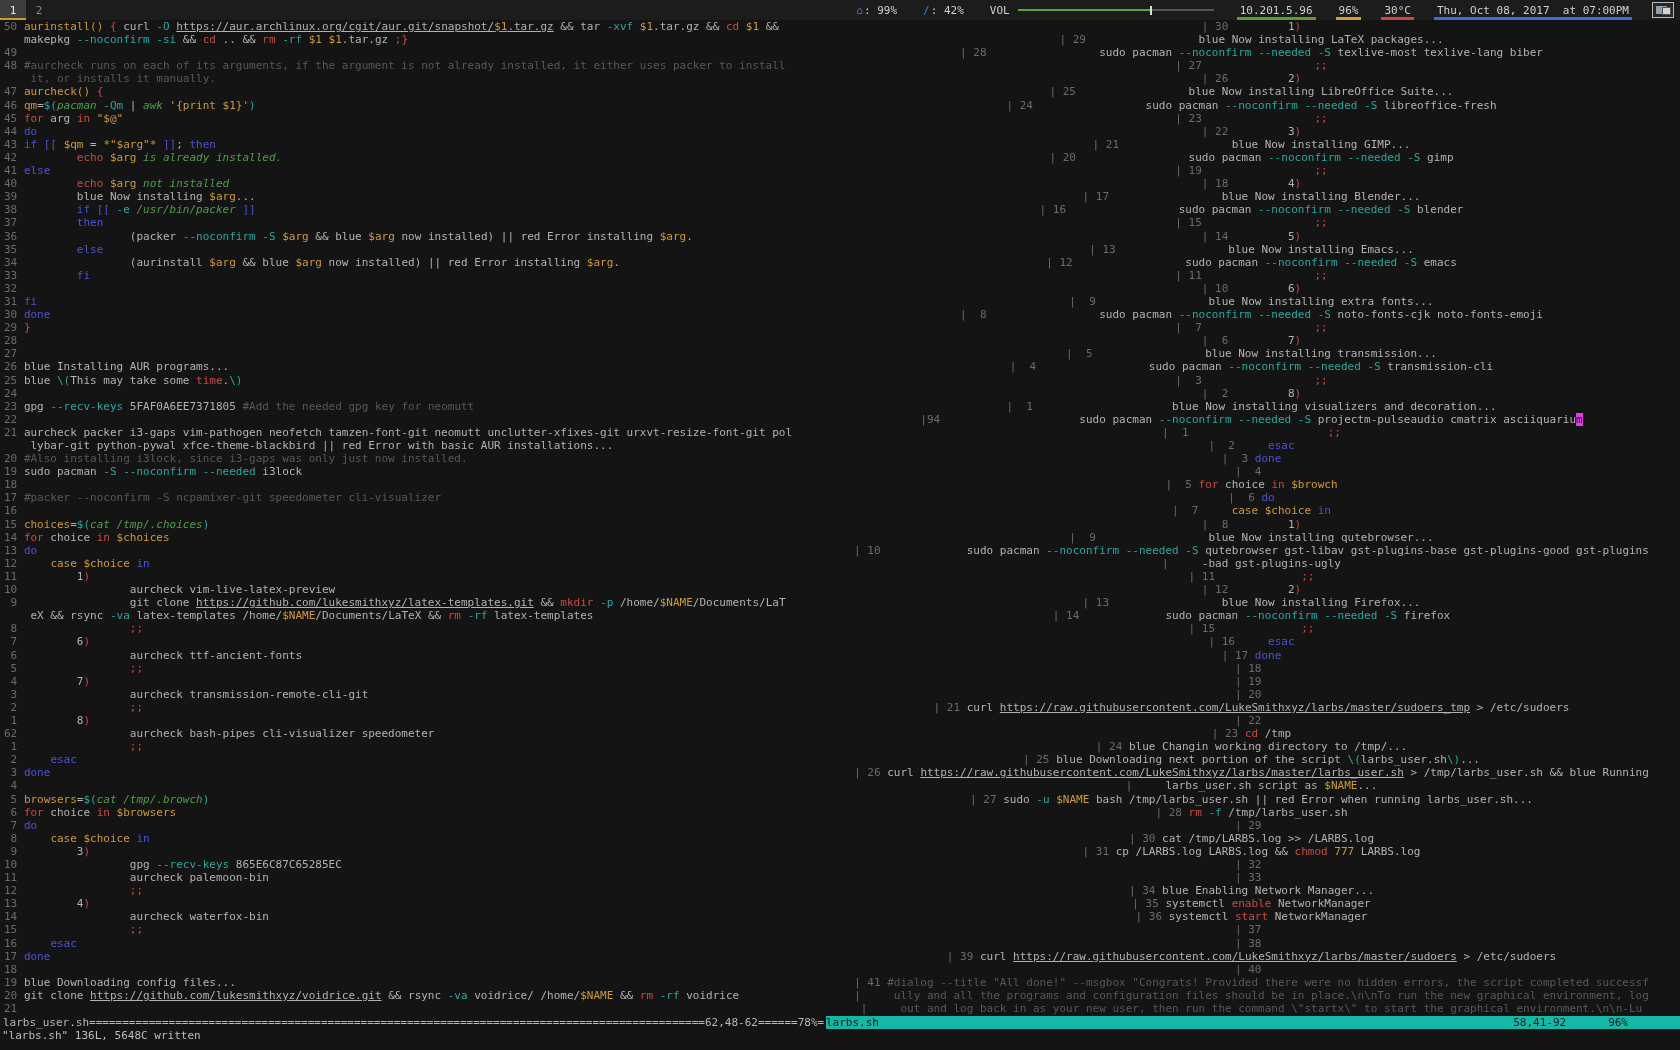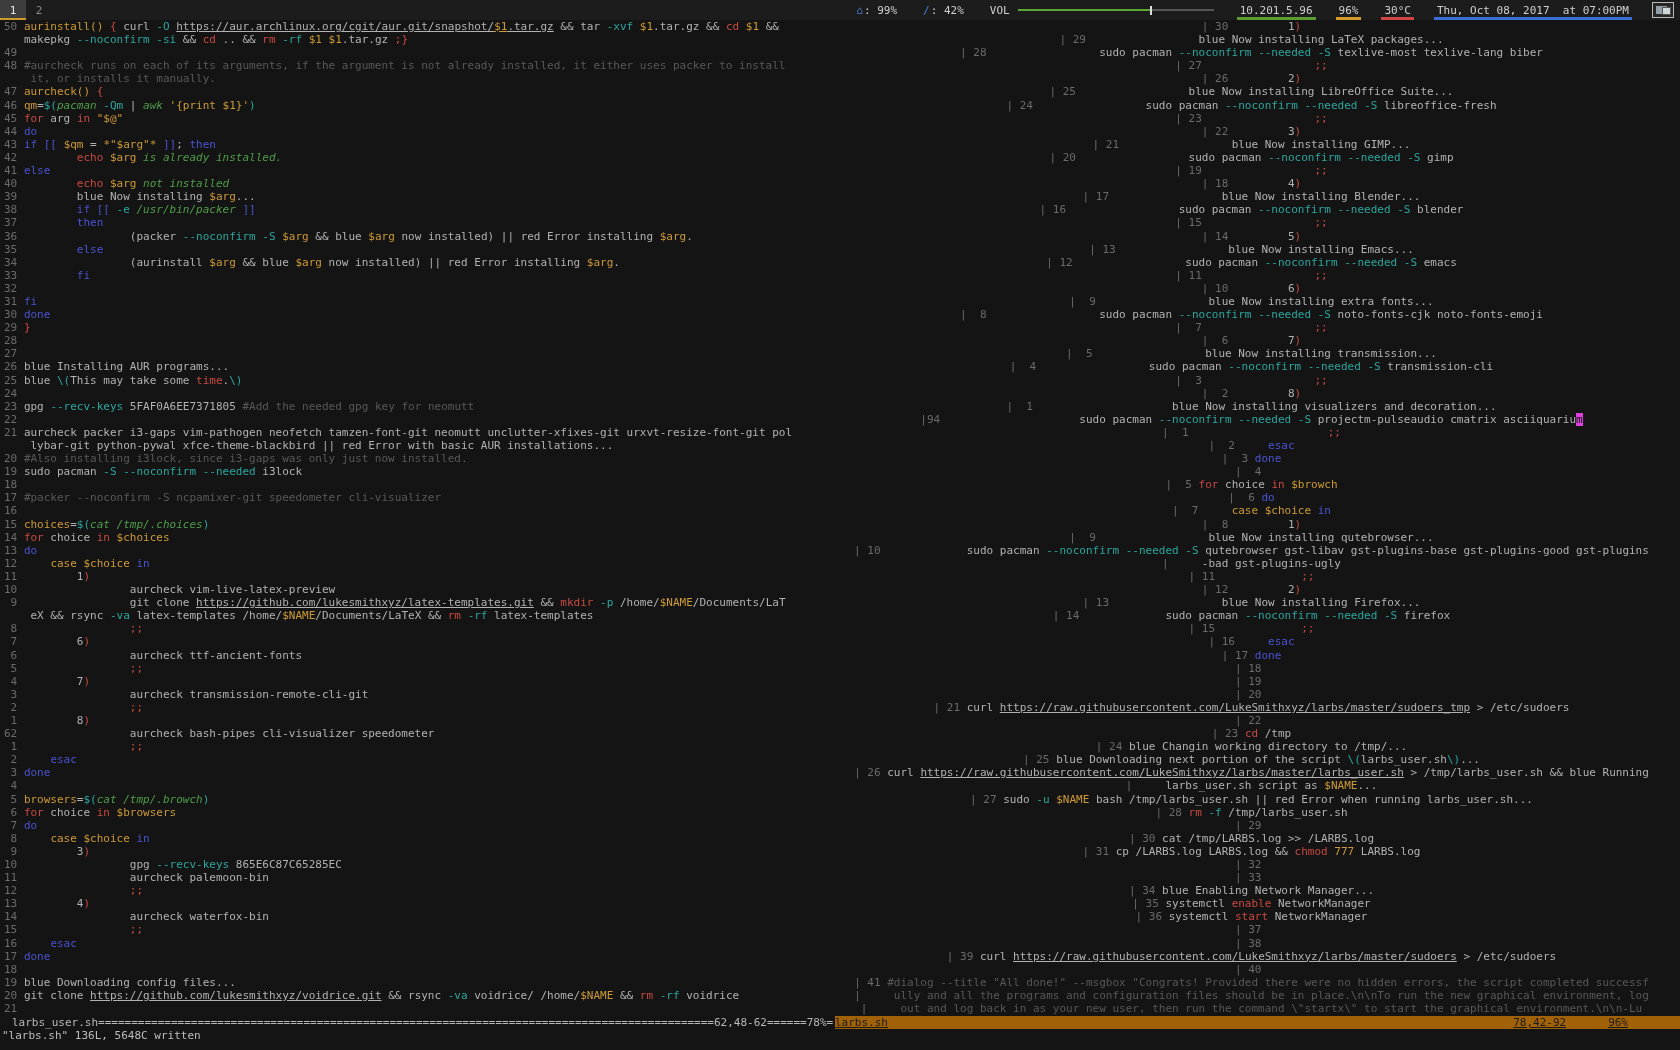--- a/index.html
+++ b/index.html
@@ -41,22 +41,22 @@
   .r{color:#c84a42;}
   .t{color:#2ba69e;}
   .o{color:#cd9a36;}
   .g{color:#4f9e4a;font-style:italic;}
   .u{color:#b2b2b2;text-decoration:underline;}
   .ou{color:#cd9a36;text-decoration:underline;}
   .cur{background:#df3fdf;color:#141414;}
 
   
   .statusrow{height:13px;display:flex;font-size:11px;line-height:13px;flex:none;}
-  .st-left{width:823px;flex:none;color:#b8b8b8;white-space:pre;overflow:hidden;padding-left:12px;}
-  .st-right{flex:1;background:#a16207;color:#1a1a1a;display:flex;white-space:pre;overflow:hidden;text-decoration:underline;}
+  .st-left{width:823px;flex:none;color:#b8b8b8;white-space:pre;overflow:hidden;padding-left:3px;}
+  .st-right{flex:1;background:#14b8a6;color:#1a1a1a;display:flex;white-space:pre;overflow:hidden;}
   .st-right .pos{margin-left:auto;}
   .st-right .gap{display:inline-block;width:42px;}
   .st-right{padding-right:52px;}
   .msgline{height:13px;font-size:11px;line-height:13px;color:#bdbdbd;white-space:pre;padding-left:2px;flex:none;}
   .fill{flex:1;background:#141414;}
 </style>
 </head>
 <body>
 
 <div class="screen">
@@ -104,21 +104,21 @@
 
   <div class="code">
     <div class="pane left"><div class="row"><span class="ln">50 </span><span class="o">aurinstall()</span><span class="n"> </span><span class="r">{</span><span class="n"> curl </span><span class="t">-O</span><span class="n"> </span><span class="u">https://aur.archlinux.org/cgit/aur.git/snapshot/</span><span class="ou">$1</span><span class="u">.tar.gz</span><span class="n"> &amp;&amp; tar </span><span class="t">-xvf</span><span class="n"> </span><span class="o">$1</span><span class="n">.tar.gz &amp;&amp; </span><span class="r">cd</span><span class="n"> </span><span class="o">$1</span><span class="n"> &amp;&amp;</span></div><div class="row"><span class="ln">   </span><span class="n">makepkg </span><span class="t">--noconfirm</span><span class="n"> </span><span class="t">-si</span><span class="n"> &amp;&amp; </span><span class="r">cd</span><span class="n"> .. &amp;&amp; </span><span class="r">rm</span><span class="n"> </span><span class="t">-rf</span><span class="n"> </span><span class="o">$1</span><span class="n"> </span><span class="o">$1</span><span class="n">.tar.gz </span><span class="r">;}</span></div><div class="row"><span class="ln">49 </span></div><div class="row"><span class="ln">48 </span><span class="c">#aurcheck runs on each of its arguments, if the argument is not already installed, it either uses packer to install</span></div><div class="row"><span class="ln">   </span><span class="c"> it, or installs it manually.</span></div><div class="row"><span class="ln">47 </span><span class="o">aurcheck()</span><span class="n"> </span><span class="r">{</span></div><div class="row"><span class="ln">46 </span><span class="o">qm</span><span class="n">=</span><span class="t">$(</span><span class="g">pacman </span><span class="t">-Qm</span><span class="n"> | </span><span class="g">awk</span><span class="n"> </span><span class="o">'{print $1}'</span><span class="t">)</span></div><div class="row"><span class="ln">45 </span><span class="r">for</span><span class="n"> arg </span><span class="r">in</span><span class="n"> </span><span class="o">"$@"</span></div><div class="row"><span class="ln">44 </span><span class="k">do</span></div><div class="row"><span class="ln">43 </span><span class="k">if</span><span class="n"> </span><span class="k">[[</span><span class="n"> </span><span class="o">$qm</span><span class="n"> = </span><span class="o">*"$arg"*</span><span class="n"> </span><span class="k">]]</span><span class="n">; </span><span class="k">then</span></div><div class="row"><span class="ln">42 </span><span class="n">        </span><span class="r">echo</span><span class="n"> </span><span class="o">$arg</span><span class="g"> is already installed.</span></div><div class="row"><span class="ln">41 </span><span class="k">else</span></div><div class="row"><span class="ln">40 </span><span class="n">        </span><span class="r">echo</span><span class="n"> </span><span class="o">$arg</span><span class="g"> not installed</span></div><div class="row"><span class="ln">39 </span><span class="n">        blue Now installing </span><span class="o">$arg</span><span class="n">...</span></div><div class="row"><span class="ln">38 </span><span class="n">        </span><span class="k">if</span><span class="n"> </span><span class="k">[[</span><span class="n"> </span><span class="t">-e</span><span class="n"> </span><span class="g">/usr/bin/packer</span><span class="n"> </span><span class="k">]]</span></div><div class="row"><span class="ln">37 </span><span class="n">        </span><span class="k">then</span></div><div class="row"><span class="ln">36 </span><span class="n">                (packer </span><span class="t">--noconfirm</span><span class="n"> </span><span class="t">-S</span><span class="n"> </span><span class="o">$arg</span><span class="n"> &amp;&amp; blue </span><span class="o">$arg</span><span class="n"> now installed) || red Error installing </span><span class="o">$arg</span><span class="n">.</span></div><div class="row"><span class="ln">35 </span><span class="n">        </span><span class="k">else</span></div><div class="row"><span class="ln">34 </span><span class="n">                (aurinstall </span><span class="o">$arg</span><span class="n"> &amp;&amp; blue </span><span class="o">$arg</span><span class="n"> now installed) || red Error installing </span><span class="o">$arg</span><span class="n">.</span></div><div class="row"><span class="ln">33 </span><span class="n">        </span><span class="k">fi</span></div><div class="row"><span class="ln">32 </span></div><div class="row"><span class="ln">31 </span><span class="k">fi</span></div><div class="row"><span class="ln">30 </span><span class="k">done</span></div><div class="row"><span class="ln">29 </span><span class="r">}</span></div><div class="row"><span class="ln">28 </span></div><div class="row"><span class="ln">27 </span></div><div class="row"><span class="ln">26 </span><span class="n">blue Installing AUR programs...</span></div><div class="row"><span class="ln">25 </span><span class="n">blue </span><span class="t">\(</span><span class="n">This may take some </span><span class="r">time</span><span class="n">.</span><span class="t">\)</span></div><div class="row"><span class="ln">24 </span></div><div class="row"><span class="ln">23 </span><span class="n">gpg </span><span class="t">--recv-keys</span><span class="n"> 5FAF0A6EE7371805 </span><span class="c">#Add the needed gpg key for neomutt</span></div><div class="row"><span class="ln">22 </span></div><div class="row"><span class="ln">21 </span><span class="n">aurcheck packer i3-gaps vim-pathogen neofetch tamzen-font-git neomutt unclutter-xfixes-git urxvt-resize-font-git pol</span></div><div class="row"><span class="ln">   </span><span class="n"> lybar-git python-pywal xfce-theme-blackbird || red Error with basic AUR installations...</span></div><div class="row"><span class="ln">20 </span><span class="c">#Also installing i3lock, since i3-gaps was only just now installed.</span></div><div class="row"><span class="ln">19 </span><span class="n">sudo pacman </span><span class="t">-S</span><span class="n"> </span><span class="t">--noconfirm</span><span class="n"> </span><span class="t">--needed</span><span class="n"> i3lock</span></div><div class="row"><span class="ln">18 </span></div><div class="row"><span class="ln">17 </span><span class="c">#packer --noconfirm -S ncpamixer-git speedometer cli-visualizer</span></div><div class="row"><span class="ln">16 </span></div><div class="row"><span class="ln">15 </span><span class="o">choices</span><span class="n">=</span><span class="t">$(</span><span class="g">cat /tmp/.choices</span><span class="t">)</span></div><div class="row"><span class="ln">14 </span><span class="r">for</span><span class="n"> choice </span><span class="r">in</span><span class="n"> </span><span class="o">$choices</span></div><div class="row"><span class="ln">13 </span><span class="k">do</span></div><div class="row"><span class="ln">12 </span><span class="n">    </span><span class="o">case</span><span class="n"> </span><span class="o">$choice</span><span class="n"> </span><span class="k">in</span></div><div class="row"><span class="ln">11 </span><span class="n">        1</span><span class="r">)</span></div><div class="row"><span class="ln">10 </span><span class="n">                aurcheck vim-live-latex-preview</span></div><div class="row"><span class="ln"> 9 </span><span class="n">                git clone </span><span class="u">https://github.com/lukesmithxyz/latex-templates.git</span><span class="n"> &amp;&amp; </span><span class="r">mkdir</span><span class="n"> </span><span class="t">-p</span><span class="n"> /home/</span><span class="o">$NAME</span><span class="n">/Documents/LaT</span></div><div class="row"><span class="ln">   </span><span class="n"> eX &amp;&amp; rsync </span><span class="t">-va</span><span class="n"> latex-templates /home/</span><span class="o">$NAME</span><span class="n">/Documents/LaTeX &amp;&amp; </span><span class="r">rm</span><span class="n"> </span><span class="t">-rf</span><span class="n"> latex-templates</span></div><div class="row"><span class="ln"> 8 </span><span class="n">                </span><span class="r">;;</span></div><div class="row"><span class="ln"> 7 </span><span class="n">        6</span><span class="r">)</span></div><div class="row"><span class="ln"> 6 </span><span class="n">                aurcheck ttf-ancient-fonts</span></div><div class="row"><span class="ln"> 5 </span><span class="n">                </span><span class="r">;;</span></div><div class="row"><span class="ln"> 4 </span><span class="n">        7</span><span class="r">)</span></div><div class="row"><span class="ln"> 3 </span><span class="n">                aurcheck transmission-remote-cli-git</span></div><div class="row"><span class="ln"> 2 </span><span class="n">                </span><span class="r">;;</span></div><div class="row"><span class="ln"> 1 </span><span class="n">        8</span><span class="r">)</span></div><div class="row"><span class="ln">62 </span><span class="n">                aurcheck bash-pipes cli-visualizer speedometer</span></div><div class="row"><span class="ln"> 1 </span><span class="n">                </span><span class="r">;;</span></div><div class="row"><span class="ln"> 2 </span><span class="n">    </span><span class="k">esac</span></div><div class="row"><span class="ln"> 3 </span><span class="k">done</span></div><div class="row"><span class="ln"> 4 </span></div><div class="row"><span class="ln"> 5 </span><span class="o">browsers</span><span class="n">=</span><span class="t">$(</span><span class="g">cat /tmp/.browch</span><span class="t">)</span></div><div class="row"><span class="ln"> 6 </span><span class="r">for</span><span class="n"> choice </span><span class="r">in</span><span class="n"> </span><span class="o">$browsers</span></div><div class="row"><span class="ln"> 7 </span><span class="k">do</span></div><div class="row"><span class="ln"> 8 </span><span class="n">    </span><span class="o">case</span><span class="n"> </span><span class="o">$choice</span><span class="n"> </span><span class="k">in</span></div><div class="row"><span class="ln"> 9 </span><span class="n">        3</span><span class="r">)</span></div><div class="row"><span class="ln">10 </span><span class="n">                gpg </span><span class="t">--recv-keys</span><span class="n"> 865E6C87C65285EC</span></div><div class="row"><span class="ln">11 </span><span class="n">                aurcheck palemoon-bin</span></div><div class="row"><span class="ln">12 </span><span class="n">                </span><span class="r">;;</span></div><div class="row"><span class="ln">13 </span><span class="n">        4</span><span class="r">)</span></div><div class="row"><span class="ln">14 </span><span class="n">                aurcheck waterfox-bin</span></div><div class="row"><span class="ln">15 </span><span class="n">                </span><span class="r">;;</span></div><div class="row"><span class="ln">16 </span><span class="n">    </span><span class="k">esac</span></div><div class="row"><span class="ln">17 </span><span class="k">done</span></div><div class="row"><span class="ln">18 </span></div><div class="row"><span class="ln">19 </span><span class="n">blue Downloading config files...</span></div><div class="row"><span class="ln">20 </span><span class="n">git clone </span><span class="u">https://github.com/lukesmithxyz/voidrice.git</span><span class="n"> &amp;&amp; rsync </span><span class="t">-va</span><span class="n"> voidrice/ /home/</span><span class="o">$NAME</span><span class="n"> &amp;&amp; </span><span class="r">rm</span><span class="n"> </span><span class="t">-rf</span><span class="n"> voidrice</span></div><div class="row"><span class="ln">21 </span></div></div>
     <div class="pane right"><div class="row"><span class="ln">| 30 </span><span class="n">        1</span><span class="r">)</span></div><div class="row"><span class="ln">| 29 </span><span class="n">                blue Now installing LaTeX packages...</span></div><div class="row"><span class="ln">| 28 </span><span class="n">                sudo pacman </span><span class="t">--noconfirm</span><span class="n"> </span><span class="t">--needed</span><span class="n"> </span><span class="t">-S</span><span class="n"> texlive-most texlive-lang biber</span></div><div class="row"><span class="ln">| 27 </span><span class="n">                </span><span class="r">;;</span></div><div class="row"><span class="ln">| 26 </span><span class="n">        2</span><span class="r">)</span></div><div class="row"><span class="ln">| 25 </span><span class="n">                blue Now installing LibreOffice Suite...</span></div><div class="row"><span class="ln">| 24 </span><span class="n">                sudo pacman </span><span class="t">--noconfirm</span><span class="n"> </span><span class="t">--needed</span><span class="n"> </span><span class="t">-S</span><span class="n"> libreoffice-fresh</span></div><div class="row"><span class="ln">| 23 </span><span class="n">                </span><span class="r">;;</span></div><div class="row"><span class="ln">| 22 </span><span class="n">        3</span><span class="r">)</span></div><div class="row"><span class="ln">| 21 </span><span class="n">                blue Now installing GIMP...</span></div><div class="row"><span class="ln">| 20 </span><span class="n">                sudo pacman </span><span class="t">--noconfirm</span><span class="n"> </span><span class="t">--needed</span><span class="n"> </span><span class="t">-S</span><span class="n"> gimp</span></div><div class="row"><span class="ln">| 19 </span><span class="n">                </span><span class="r">;;</span></div><div class="row"><span class="ln">| 18 </span><span class="n">        4</span><span class="r">)</span></div><div class="row"><span class="ln">| 17 </span><span class="n">                blue Now installing Blender...</span></div><div class="row"><span class="ln">| 16 </span><span class="n">                sudo pacman </span><span class="t">--noconfirm</span><span class="n"> </span><span class="t">--needed</span><span class="n"> </span><span class="t">-S</span><span class="n"> blender</span></div><div class="row"><span class="ln">| 15 </span><span class="n">                </span><span class="r">;;</span></div><div class="row"><span class="ln">| 14 </span><span class="n">        5</span><span class="r">)</span></div><div class="row"><span class="ln">| 13 </span><span class="n">                blue Now installing Emacs...</span></div><div class="row"><span class="ln">| 12 </span><span class="n">                sudo pacman </span><span class="t">--noconfirm</span><span class="n"> </span><span class="t">--needed</span><span class="n"> </span><span class="t">-S</span><span class="n"> emacs</span></div><div class="row"><span class="ln">| 11 </span><span class="n">                </span><span class="r">;;</span></div><div class="row"><span class="ln">| 10 </span><span class="n">        6</span><span class="r">)</span></div><div class="row"><span class="ln">|  9 </span><span class="n">                blue Now installing extra fonts...</span></div><div class="row"><span class="ln">|  8 </span><span class="n">                sudo pacman </span><span class="t">--noconfirm</span><span class="n"> </span><span class="t">--needed</span><span class="n"> </span><span class="t">-S</span><span class="n"> noto-fonts-cjk noto-fonts-emoji</span></div><div class="row"><span class="ln">|  7 </span><span class="n">                </span><span class="r">;;</span></div><div class="row"><span class="ln">|  6 </span><span class="n">        7</span><span class="r">)</span></div><div class="row"><span class="ln">|  5 </span><span class="n">                blue Now installing transmission...</span></div><div class="row"><span class="ln">|  4 </span><span class="n">                sudo pacman </span><span class="t">--noconfirm</span><span class="n"> </span><span class="t">--needed</span><span class="n"> </span><span class="t">-S</span><span class="n"> transmission-cli</span></div><div class="row"><span class="ln">|  3 </span><span class="n">                </span><span class="r">;;</span></div><div class="row"><span class="ln">|  2 </span><span class="n">        8</span><span class="r">)</span></div><div class="row"><span class="ln">|  1 </span><span class="n">                    blue Now installing visualizers and decoration...</span></div><div class="row"><span class="ln">|94 </span><span class="n">                    sudo pacman </span><span class="t">--noconfirm</span><span class="n"> </span><span class="t">--needed</span><span class="n"> </span><span class="t">-S</span><span class="n"> projectm-pulseaudio cmatrix asciiquariu</span><span class="cur">m</span></div><div class="row"><span class="ln">|  1 </span><span class="n">                    </span><span class="r">;;</span></div><div class="row"><span class="ln">|  2 </span><span class="n">    </span><span class="k">esac</span></div><div class="row"><span class="ln">|  3 </span><span class="k">done</span></div><div class="row"><span class="ln">|  4 </span></div><div class="row"><span class="ln">|  5 </span><span class="r">for</span><span class="n"> choice </span><span class="r">in</span><span class="n"> </span><span class="o">$browch</span></div><div class="row"><span class="ln">|  6 </span><span class="k">do</span></div><div class="row"><span class="ln">|  7 </span><span class="n">    </span><span class="o">case</span><span class="n"> </span><span class="o">$choice</span><span class="n"> </span><span class="k">in</span></div><div class="row"><span class="ln">|  8 </span><span class="n">        1</span><span class="r">)</span></div><div class="row"><span class="ln">|  9 </span><span class="n">                blue Now installing qutebrowser...</span></div><div class="row"><span class="ln">| 10 </span><span class="n">            sudo pacman </span><span class="t">--noconfirm</span><span class="n"> </span><span class="t">--needed</span><span class="n"> </span><span class="t">-S</span><span class="n"> qutebrowser gst-libav gst-plugins-base gst-plugins-good gst-plugins</span></div><div class="row"><span class="ln">|    </span><span class="n"> -bad gst-plugins-ugly</span></div><div class="row"><span class="ln">| 11 </span><span class="n">            </span><span class="r">;;</span></div><div class="row"><span class="ln">| 12 </span><span class="n">        2</span><span class="r">)</span></div><div class="row"><span class="ln">| 13 </span><span class="n">                blue Now installing Firefox...</span></div><div class="row"><span class="ln">| 14 </span><span class="n">            sudo pacman </span><span class="t">--noconfirm</span><span class="n"> </span><span class="t">--needed</span><span class="n"> </span><span class="t">-S</span><span class="n"> firefox</span></div><div class="row"><span class="ln">| 15 </span><span class="n">            </span><span class="r">;;</span></div><div class="row"><span class="ln">| 16 </span><span class="n">    </span><span class="k">esac</span></div><div class="row"><span class="ln">| 17 </span><span class="k">done</span></div><div class="row"><span class="ln">| 18 </span></div><div class="row"><span class="ln">| 19 </span></div><div class="row"><span class="ln">| 20 </span></div><div class="row"><span class="ln">| 21 </span><span class="n">curl </span><span class="u">https://raw.githubusercontent.com/LukeSmithxyz/larbs/master/sudoers_tmp</span><span class="n"> &gt; /etc/sudoers</span></div><div class="row"><span class="ln">| 22 </span></div><div class="row"><span class="ln">| 23 </span><span class="r">cd</span><span class="n"> /tmp</span></div><div class="row"><span class="ln">| 24 </span><span class="n">blue Changin working directory to /tmp/...</span></div><div class="row"><span class="ln">| 25 </span><span class="n">blue Downloading next portion of the script </span><span class="t">\(</span><span class="n">larbs_user.sh</span><span class="t">\)</span><span class="n">...</span></div><div class="row"><span class="ln">| 26 </span><span class="n">curl </span><span class="u">https://raw.githubusercontent.com/LukeSmithxyz/larbs/master/larbs_user.sh</span><span class="n"> &gt; /tmp/larbs_user.sh &amp;&amp; blue Running</span></div><div class="row"><span class="ln">|    </span><span class="n"> larbs_user.sh script as </span><span class="o">$NAME</span><span class="n">...</span></div><div class="row"><span class="ln">| 27 </span><span class="n">sudo </span><span class="t">-u</span><span class="n"> </span><span class="o">$NAME</span><span class="n"> bash /tmp/larbs_user.sh || red Error when running larbs_user.sh...</span></div><div class="row"><span class="ln">| 28 </span><span class="r">rm</span><span class="n"> </span><span class="t">-f</span><span class="n"> /tmp/larbs_user.sh</span></div><div class="row"><span class="ln">| 29 </span></div><div class="row"><span class="ln">| 30 </span><span class="n">cat /tmp/LARBS.log &gt;&gt; /LARBS.log</span></div><div class="row"><span class="ln">| 31 </span><span class="n">cp /LARBS.log LARBS.log &amp;&amp; </span><span class="r">chmod</span><span class="n"> </span><span class="o">777</span><span class="n"> LARBS.log</span></div><div class="row"><span class="ln">| 32 </span></div><div class="row"><span class="ln">| 33 </span></div><div class="row"><span class="ln">| 34 </span><span class="n">blue Enabling Network Manager...</span></div><div class="row"><span class="ln">| 35 </span><span class="n">systemctl </span><span class="r">enable</span><span class="n"> NetworkManager</span></div><div class="row"><span class="ln">| 36 </span><span class="n">systemctl </span><span class="r">start</span><span class="n"> NetworkManager</span></div><div class="row"><span class="ln">| 37 </span></div><div class="row"><span class="ln">| 38 </span></div><div class="row"><span class="ln">| 39 </span><span class="n">curl </span><span class="u">https://raw.githubusercontent.com/LukeSmithxyz/larbs/master/sudoers</span><span class="n"> &gt; /etc/sudoers</span></div><div class="row"><span class="ln">| 40 </span></div><div class="row"><span class="ln">| 41 </span><span class="c">#dialog --title "All done!" --msgbox "Congrats! Provided there were no hidden errors, the script completed successf</span></div><div class="row"><span class="ln">|    </span><span class="c"> ully and all the programs and configuration files should be in place.\n\nTo run the new graphical environment, log</span></div><div class="row"><span class="ln">|    </span><span class="c"> out and log back in as your new user, then run the command \"startx\" to start the graphical environment.\n\n-Lu</span></div></div>
   </div>
 
   <div class="statusrow">
     <div class="st-left">larbs_user.sh=============================================================================================62,48-62======78%=</div>
     <div class="st-right">
       <span>larbs.sh</span>
-      <span class="pos">78,42-92</span>
+      <span class="pos">58,41-92</span>
       <span class="gap"></span>
       <span>96%</span>
     </div>
   </div>
 
   <div class="msgline">"larbs.sh" 136L, 5648C written</div>
 
   <div class="fill"></div>
 </div>
 

